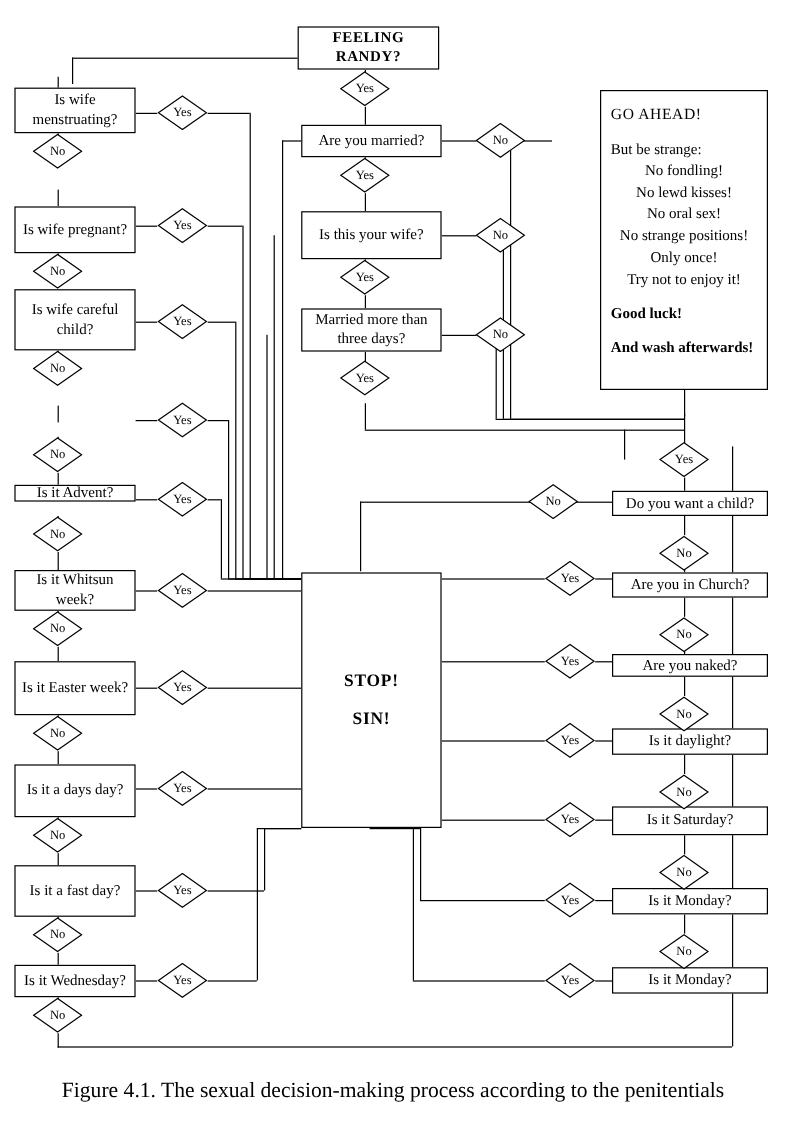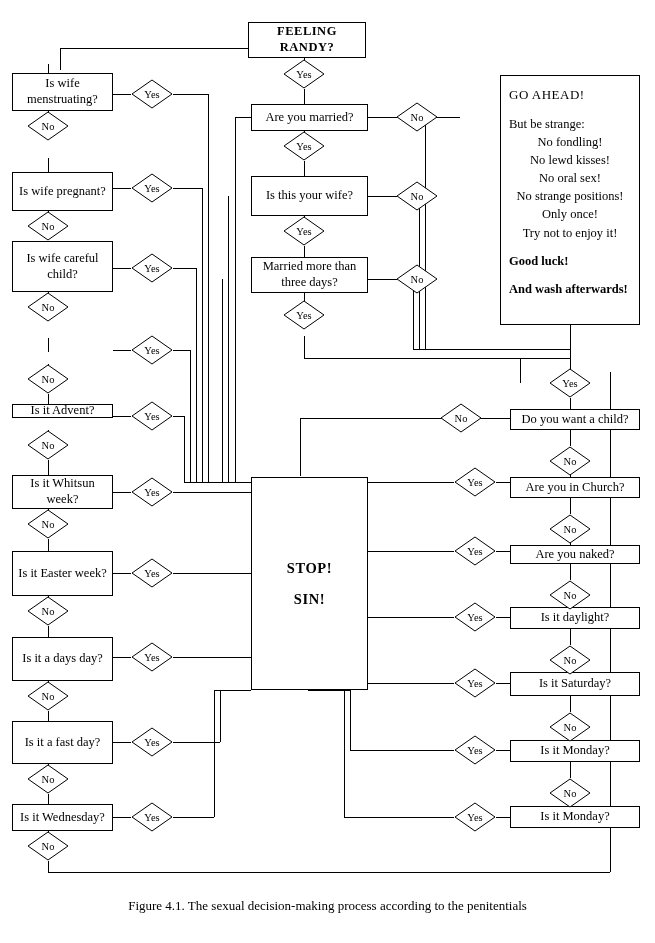--- a/index.html
+++ b/index.html
@@ -101,21 +101,21 @@
     background: #000;
     z-index: 1;
   }
   .h { height: 1px; }
   .v { width: 1px; }
   .caption {
     position: absolute;
     left: 0;
     width: 655px;
     text-align: center;
-    font-size: 13px;
+    font-size: 18px;
   }
 </style>
 </head>
 <body>
 
 <div id="page">
 
   <div class="line v" style="left:48px; top:64px; height:15px;"></div>
   <div class="line v" style="left:48px; top:111px; height:17px;"></div>
   <div class="line v" style="left:48px; top:158px; height:14px;"></div>

